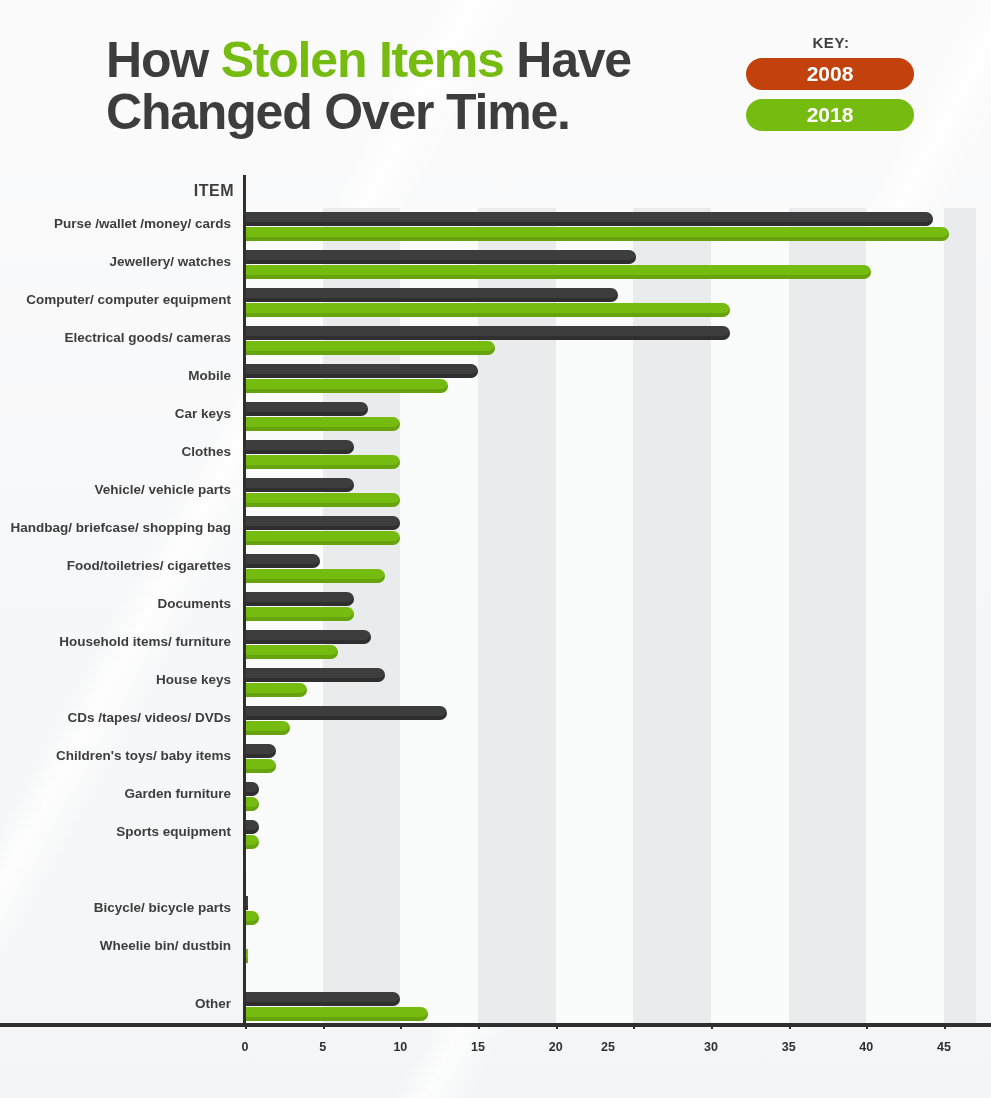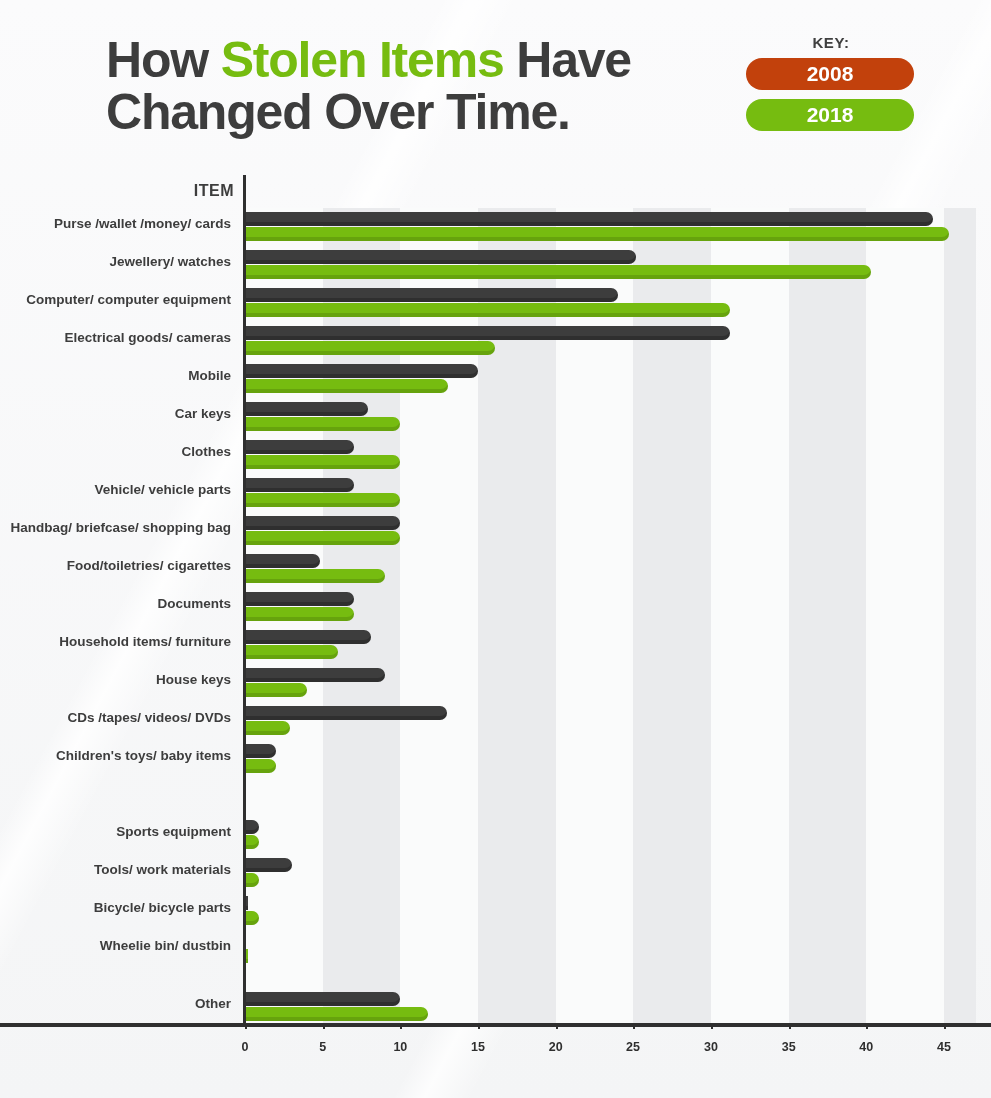--- a/index.html
+++ b/index.html
@@ -298,28 +298,28 @@
           <div class="row" style="top: 494px;">
             <div class="row-label">CDs /tapes/ videos/ DVDs</div>
             <div class="bar dark" style="width: 201.929px; background: rgb(61, 61, 61);"></div>
             <div class="bar green" style="width: 45.0457px; background: rgb(118, 188, 16);"></div>
           </div>
           <div class="row" style="top: 532px;">
             <div class="row-label">Children's toys/ baby items</div>
             <div class="bar dark" style="width: 31.066px; background: rgb(61, 61, 61);"></div>
             <div class="bar green" style="width: 31.066px; background: rgb(118, 188, 16);"></div>
           </div>
+          <div class="row" style="top: 570px;">
+            <div class="row-label">Garden furniture</div>
+            <div class="bar dark" style="width: 13.9797px; background: rgb(61, 61, 61);"></div>
+            <div class="bar green" style="width: 13.9797px; background: rgb(118, 188, 16);"></div>
+          </div>
           <div class="row" style="top: 608px;">
             <div class="row-label">Sports equipment</div>
             <div class="bar dark" style="width: 13.9797px; background: rgb(61, 61, 61);"></div>
-            <div class="bar green" style="width: 13.9797px; background: rgb(118, 188, 16);"></div>
-          </div>
-          <div class="row" style="top: 646px;">
-            <div class="row-label">Tools/ work materials</div>
-            <div class="bar dark" style="width: 46.599px; background: rgb(61, 61, 61);"></div>
             <div class="bar green" style="width: 13.9797px; background: rgb(118, 188, 16);"></div>
           </div>
           <div class="row" style="top: 684px;">
             <div class="row-label">Bicycle/ bicycle parts</div>
             <div class="bar dark" style="width: 3px; background: rgb(61, 61, 61); border-radius: 0px;"></div>
             <div class="bar green" style="width: 13.9797px; background: rgb(118, 188, 16);"></div>
           </div>
           <div class="row" style="top: 722px;">
             <div class="row-label">Wheelie bin/ dustbin</div>
             <div class="bar dark" style="width: 0px; background: rgb(61, 61, 61); border-radius: 0px;"></div>
@@ -346,21 +346,21 @@
         <div class="xaxis-tick" style="left: 788.655px;"></div>
         <div class="xaxis-tick" style="left: 866.32px;"></div>
         <div class="xaxis-tick" style="left: 943.985px;"></div>
       </div>
     <div class="tick-labels" id="tick-labels">
         <div class="tick-label" style="left: 245px;">0</div>
         <div class="tick-label" style="left: 322.665px;">5</div>
         <div class="tick-label" style="left: 400.33px;">10</div>
         <div class="tick-label" style="left: 477.995px;">15</div>
         <div class="tick-label" style="left: 555.66px;">20</div>
-        <div class="tick-label" style="left: 633px;">25</div>
+        <div class="tick-label" style="left: 608px;">25</div>
         <div class="tick-label" style="left: 710.99px;">30</div>
         <div class="tick-label" style="left: 788.655px;">35</div>
         <div class="tick-label" style="left: 866.32px;">40</div>
         <div class="tick-label" style="left: 943.985px;">45</div>
       </div>
   </div>
 
 </div>
 
 </body></html>

